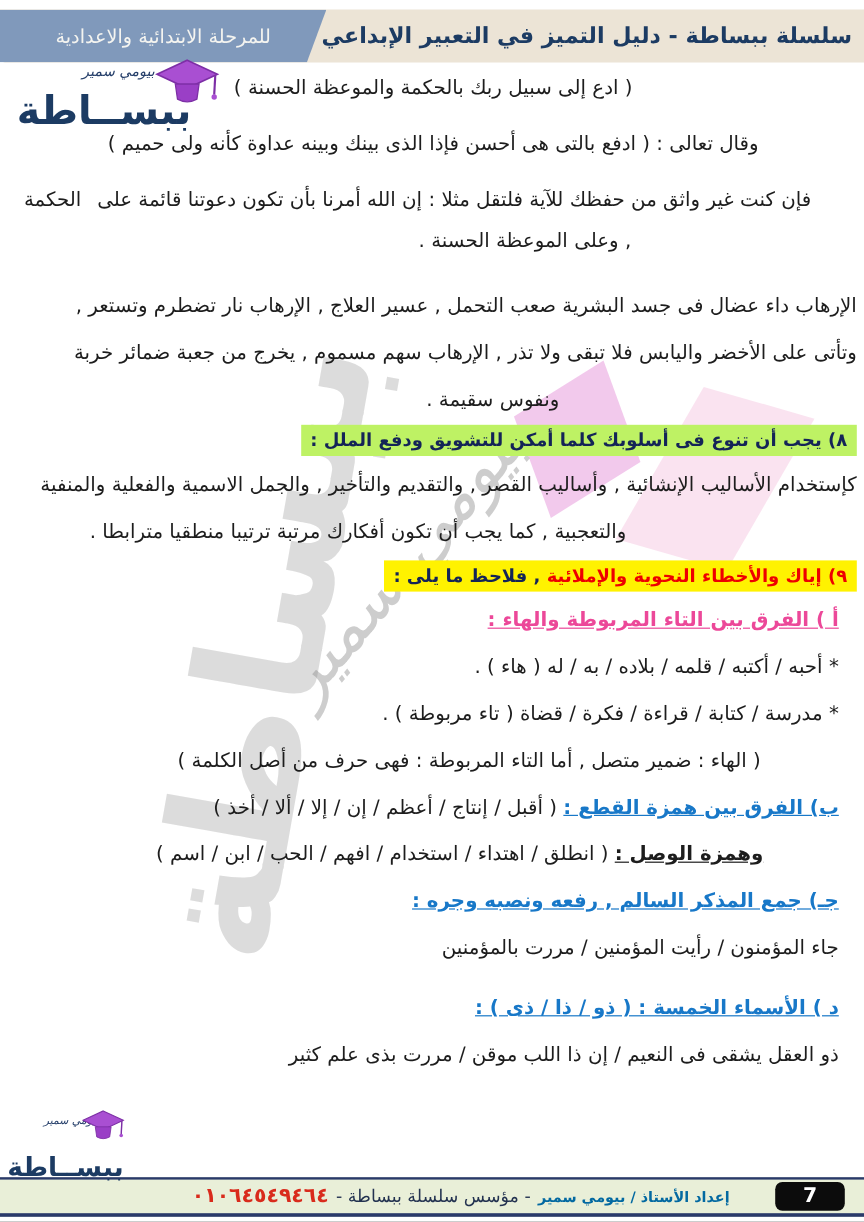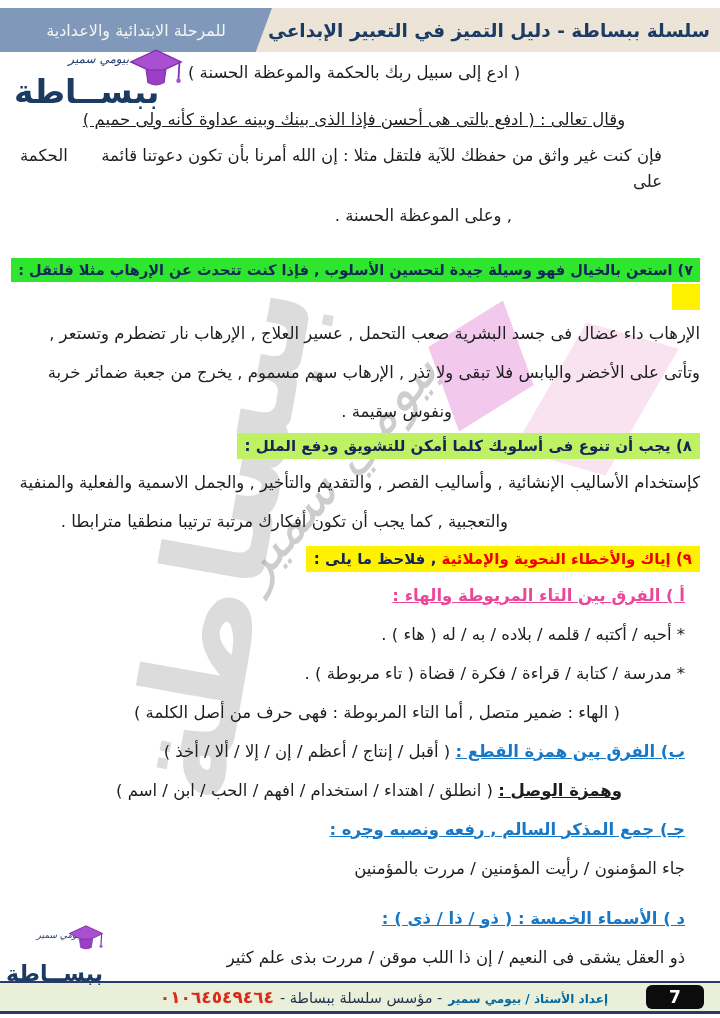--- a/index.html
+++ b/index.html
@@ -54,27 +54,27 @@
     position:absolute; left:437px; top:322px; width:88px; height:88px;
     background:#e07fd2; opacity:0.42; transform:rotate(-32deg) skewX(-12deg);
   }
   .wm-cap2 {
     position:absolute; left:548px; top:328px; width:96px; height:142px;
     background:#f2b9da; opacity:0.40; transform:rotate(16deg) skewX(-14deg);
   }
 
   
   .content {
-    position:absolute; top:60px; left:8px; right:20px; z-index:1;
+    position:absolute; top:60px; left:8px; right:6px; z-index:1;
     direction:rtl; color:#1d1d1d; font-size:16.5px;
   }
   .line { line-height:26px; margin-bottom:13px; min-height:26px; }
   .center { text-align:center; }
   .quote1 { margin-bottom:21px; }
-  .quote2 { margin-bottom:10px;text-decoration:underline; }
+  .quote2 { margin-bottom:21px; }
   .p1l1 { display:flex; justify-content:space-between; padding-left:12px; padding-right:38px; margin-bottom:8px; }
   .p1l2 { text-align:right; padding-right:188px; margin-bottom:28px; }
   .p2l3 { padding-right:248px; margin-bottom:8px; }
   .p3l2 { padding-right:192px; margin-bottom:11px; }
   .a3   { padding-right:80px; }
   .b1   { padding-right:78px; }
   .c1   { padding-right:15px; margin-bottom:24px; }
   .a1, .a2, .d1, .headline { padding-right:15px; }
 
   .tip-line { text-align:right; margin-bottom:11px; }
@@ -140,23 +140,20 @@
 
     <div class="line center quote1">( ادع إلى سبيل ربك بالحكمة والموعظة الحسنة )</div>
     <div class="line center quote2">وقال تعالى : ( ادفع بالتى هى أحسن فإذا الذى بينك وبينه عداوة كأنه ولى حميم )</div>
 
     <div class="line p1l1">
       <span>فإن كنت غير واثق من حفظك للآية فلتقل مثلا : إن الله أمرنا بأن تكون دعوتنا قائمة على</span>
       <span>الحكمة</span>
     </div>
     <div class="line p1l2">, وعلى الموعظة الحسنة .</div>
 
-    <div class="line tip-line">
-      <span class="hl-green">٧) استعن بالخيال فهو وسيلة جيدة لتحسين الأسلوب , فإذا كنت تتحدث عن الإرهاب مثلا فلتقل :</span><span class="hl-yellow-tail"></span>
-    </div>
 
     <div class="line">الإرهاب داء عضال فى جسد البشرية صعب التحمل , عسير العلاج , الإرهاب نار تضطرم وتستعر ,</div>
     <div class="line">وتأتى على الأخضر واليابس فلا تبقى ولا تذر , الإرهاب سهم مسموم , يخرج من جعبة ضمائر خربة</div>
     <div class="line p2l3">ونفوس سقيمة .</div>
 
     <div class="line tip-line">
       <span class="hl-cyan">٨) يجب أن تنوع فى أسلوبك كلما أمكن للتشويق ودفع الملل :</span>
     </div>
 
     <div class="line">كإستخدام الأساليب الإنشائية , وأساليب القصر , والتقديم والتأخير , والجمل الاسمية والفعلية والمنفية</div>

